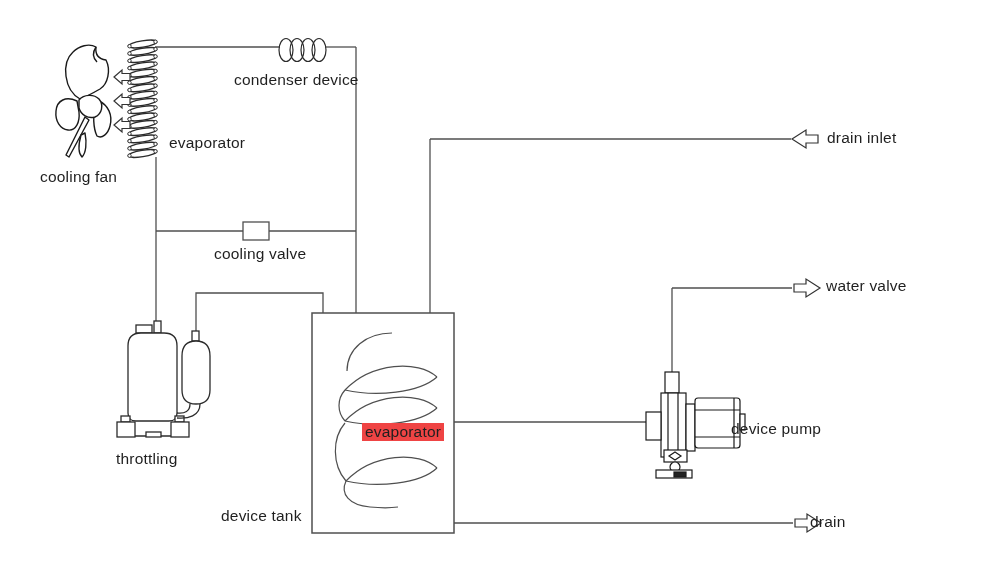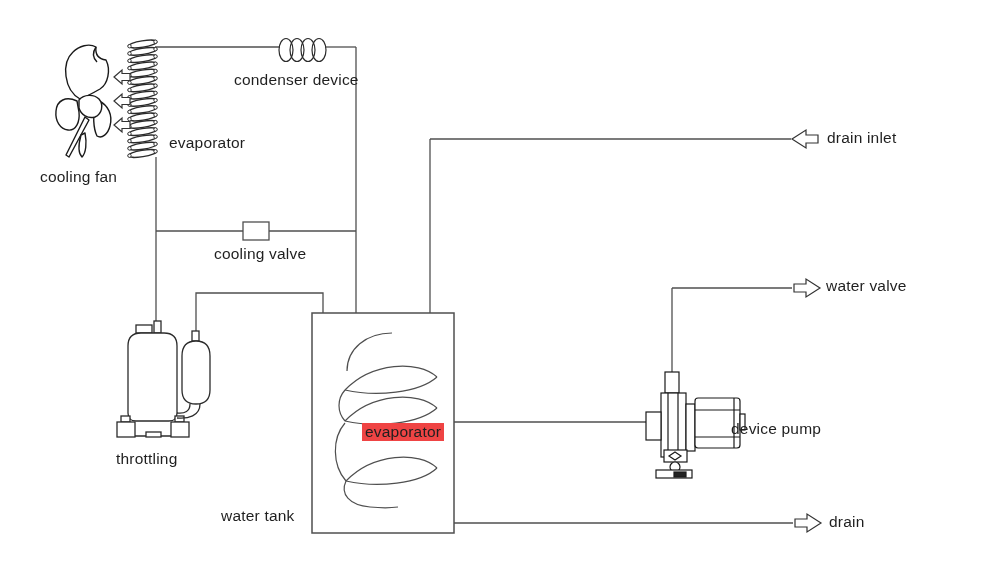--- a/index.html
+++ b/index.html
@@ -167,18 +167,18 @@
     <use href="#arrBigR" x="820" y="288"></use>
     <use href="#arrBigR" x="821" y="523"></use>
   </svg>
 
   <div class="lbl" style="left:40px;top:168px">cooling fan</div>
   <div class="lbl" style="left:169px;top:134px">evaporator</div>
   <div class="lbl" style="left:234px;top:71px">condenser device</div>
   <div class="lbl" style="left:214px;top:245px">cooling valve</div>
   <div class="lbl" style="left:116px;top:450px">throttling</div>
   <div class="lbl bg" style="left:362px;top:423px">evaporator</div>
-  <div class="lbl" style="left:221px;top:507px">water tank</div>
+  <div class="lbl" style="left:221px;top:507px">device tank</div>
   <div class="lbl" style="left:731px;top:420px">device pump</div>
   <div class="lbl" style="left:827px;top:129px">drain inlet</div>
   <div class="lbl" style="left:826px;top:277px">water valve</div>
-  <div class="lbl" style="left:829px;top:513px">drain</div>
+  <div class="lbl" style="left:810px;top:513px">drain</div>
 </div>
 
 </body></html>

